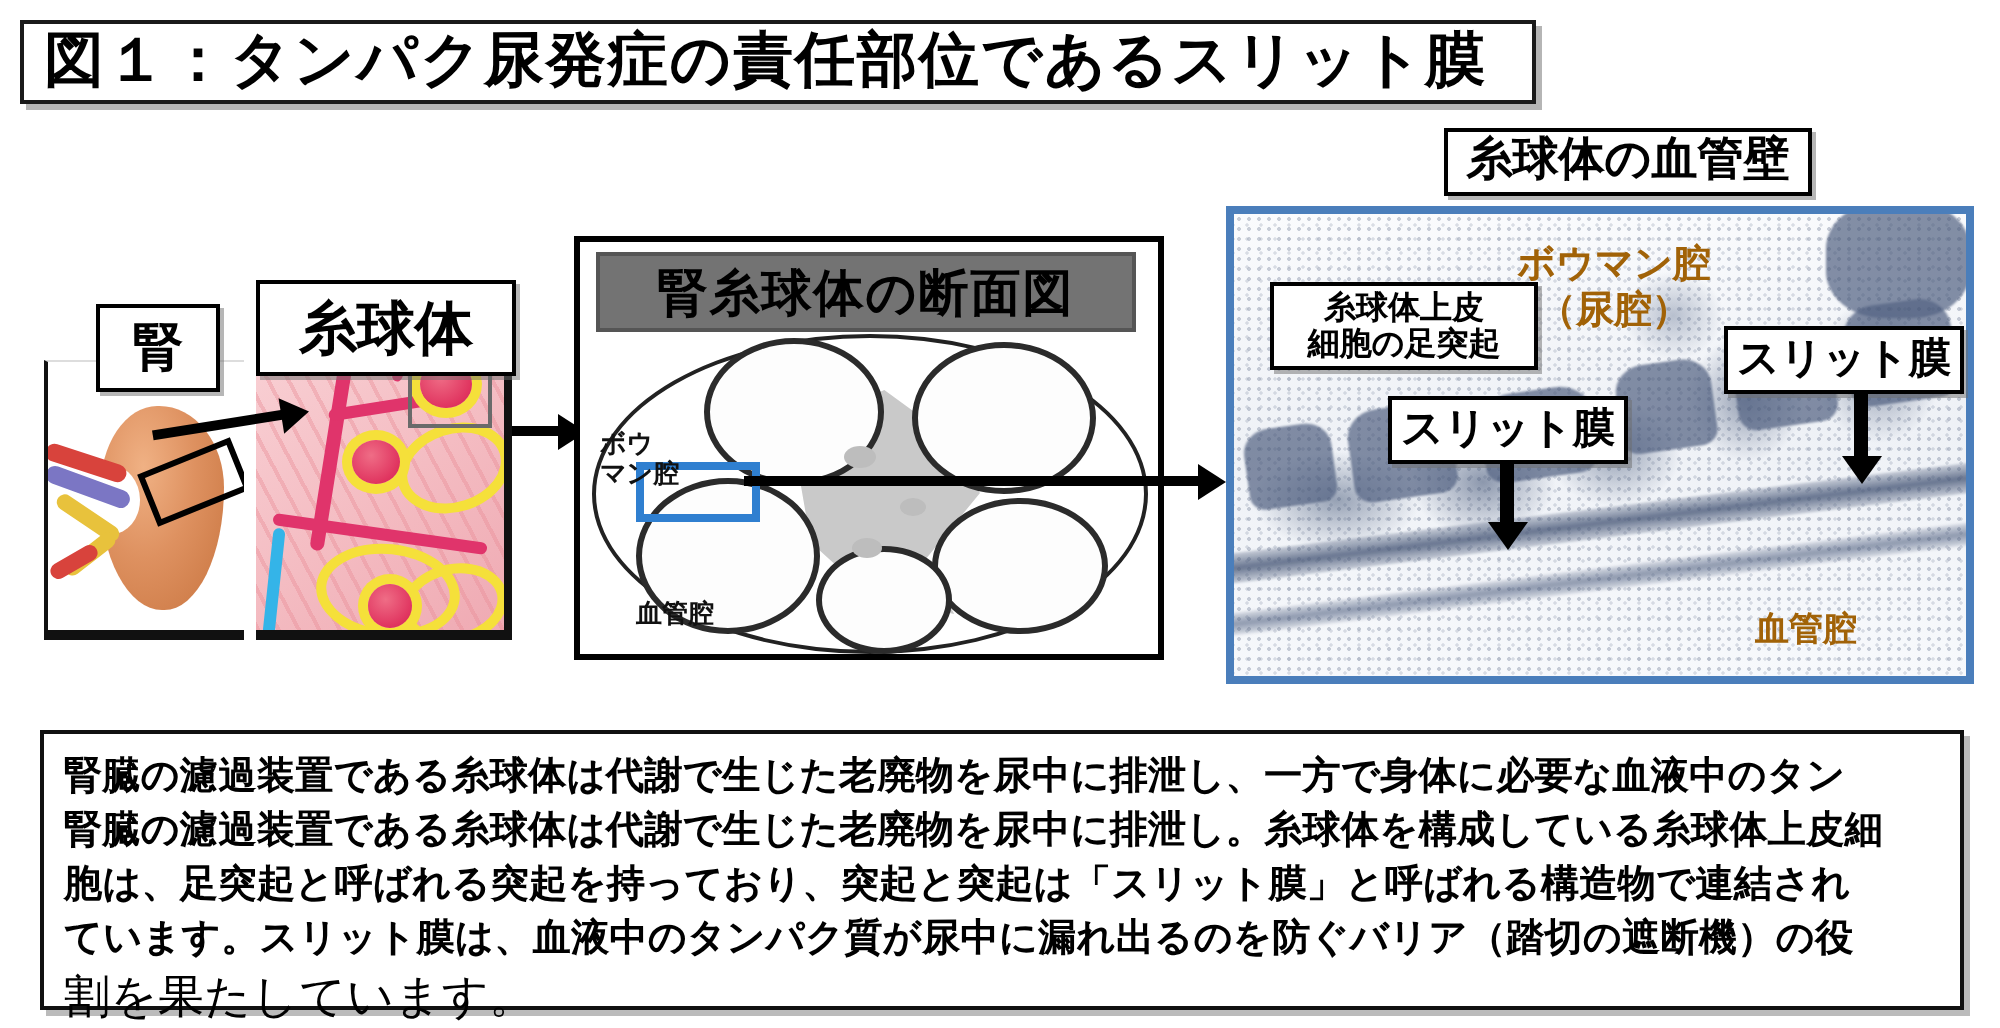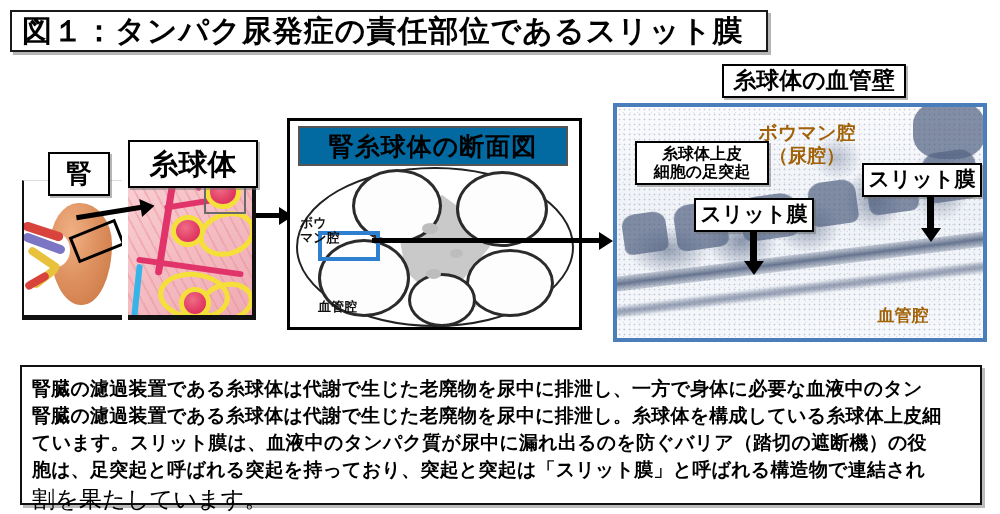--- a/index.html
+++ b/index.html
@@ -94,21 +94,21 @@
     background:#34b4e8;border-radius:3px;transform:rotate(6deg);
   }
 
   
   .panel-cross{
     position:absolute;left:287px;top:118px;width:295px;height:212px;
     background:#fff;border:3px solid #000;box-sizing:border-box;overflow:hidden;
   }
   .cross-title{
     position:absolute;left:8px;top:5px;width:270px;height:40px;
-    border:2px solid #555;background:#0369a1;display:flex;align-items:center;
+    border:2px solid #555;background:#737373;display:flex;align-items:center;
     justify-content:center;font-size:25px;font-weight:bold;letter-spacing:1px;
     box-sizing:border-box;
   }
   .cross-art{position:absolute;left:0;top:44px;width:289px;height:162px;text-decoration:underline;}
   .cap-outer{
     position:absolute;left:6px;top:2px;width:274px;height:156px;
     border:2px solid #222;border-radius:50%;background:#fff;
   }
   .lobe{
     position:absolute;border:3px solid #2b2b2b;border-radius:50%;
@@ -310,18 +310,18 @@
   <div class="cap" style="left:862px;top:163px;width:120px;height:34px;font-size:21px;">
     <span>スリット膜</span>
   </div>
   <div class="arrow-d" style="left:927px;top:197px;height:32px;"></div>
 
   <div style="position:absolute;left:20px;top:365px;width:962px;height:140px;
               border:2px solid #111;background:#fff;box-sizing:border-box;
               box-shadow:3px 3px 0 rgba(120,120,120,.5);padding:8px 10px 0 10px;">
     <div style="font-size:19px;font-weight:bold;line-height:1.42;letter-spacing:.2px;">腎臓の濾過装置である糸球体は代謝で生じた老廃物を尿中に排泄し、一方で身体に必要な血液中のタン</div>
     <div style="font-size:19px;font-weight:bold;line-height:1.42;letter-spacing:.2px;">腎臓の濾過装置である糸球体は代謝で生じた老廃物を尿中に排泄し。糸球体を構成している糸球体上皮細</div>
+    <div style="font-size:19px;font-weight:bold;line-height:1.42;letter-spacing:.2px;">胞は、足突起と呼ばれる突起を持っており、突起と突起は「スリット膜」と呼ばれる構造物で連結され</div>
     <div style="font-size:19px;font-weight:bold;line-height:1.42;letter-spacing:.2px;">ています。スリット膜は、血液中のタンパク質が尿中に漏れ出るのを防ぐバリア（踏切の遮断機）の役</div>
-    <div style="font-size:19px;font-weight:bold;line-height:1.42;letter-spacing:.2px;">胞は、足突起と呼ばれる突起を持っており、突起と突起は「スリット膜」と呼ばれる構造物で連結され</div>
     <div style="font-size:23px;font-weight:normal;line-height:1.42;letter-spacing:.2px;">割を果たしています。</div>
   </div>
 
 </div>
 
 </body></html>

